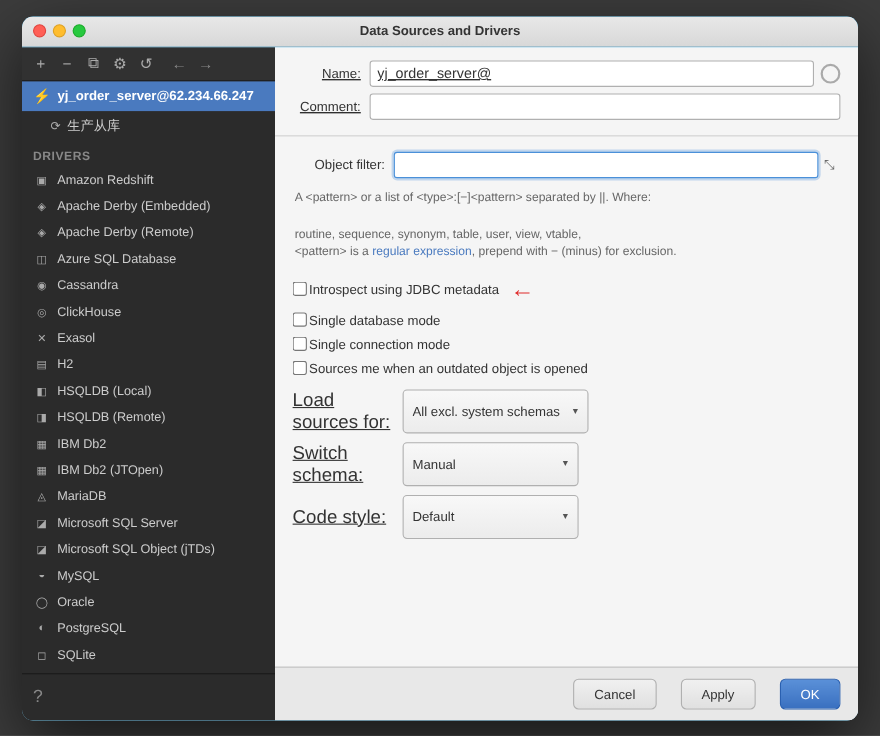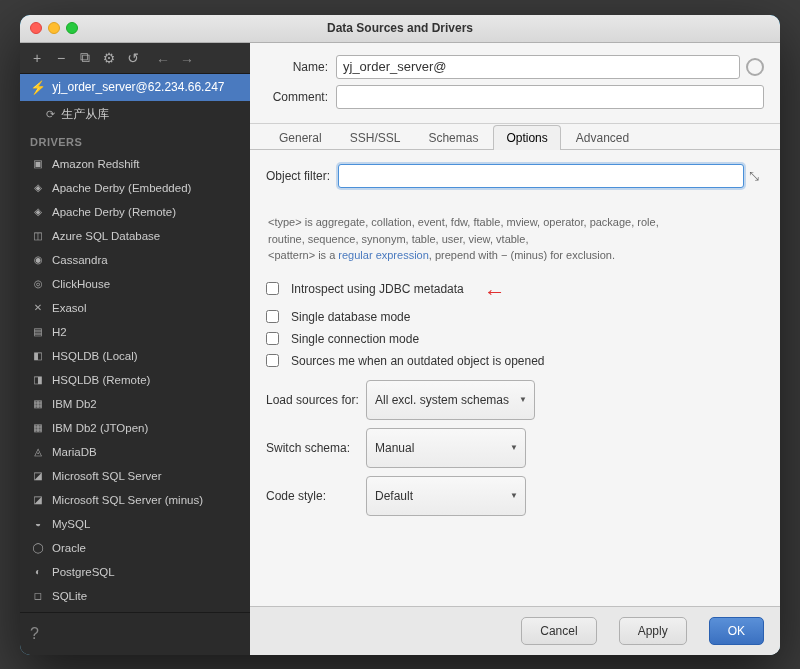--- a/index.html
+++ b/index.html
@@ -110,21 +110,21 @@
       gap: 6px;
       cursor: pointer;
     }
     .conn-icon {
       color: #f0c040;
       font-size: 13px;
     }
     .conn-name {
       color: #fff;
       font-size: 12px;
-      font-weight: 400;
+      font-weight: 700;
     }
     .sub-item {
       padding: 5px 10px 5px 26px;
       display: flex;
       align-items: center;
       gap: 6px;
       cursor: pointer;
       color: #ccc;
     }
     .sub-icon { font-size: 11px; color: #aaa; }
@@ -169,20 +169,21 @@
     }
     .right-top {
       padding: 12px 16px 8px 16px;
       background: #f5f5f5;
       border-bottom: 1px solid #d0d0d0;
     }
     .field-row {
       display: flex;
       align-items: center;
       margin-bottom: 6px;
+      text-decoration: underline;
     }
     .field-label {
       width: 70px;
       color: #333;
       font-size: 12px;
       text-align: right;
       padding-right: 8px;
       flex-shrink: 0;
     }
     .field-input {
@@ -255,20 +256,21 @@
     
     .tab-content {
       padding: 14px 16px;
       flex: 1;
       overflow-y: auto;
     }
     .object-filter-row {
       display: flex;
       align-items: center;
       margin-bottom: 10px;
+      margin-left: 20px;
     }
     .object-filter-label {
       font-size: 12px;
       color: #333;
       margin-right: 8px;
       white-space: nowrap;
     }
     .object-filter-input {
       flex: 1;
       height: 24px;
@@ -300,21 +302,21 @@
       padding: 0 2px;
     }
     .help-text a {
       color: #4a7abf;
       text-decoration: none;
     }
     .checkbox-row {
       display: flex;
       align-items: center;
       margin-bottom: 8px;
-      gap: 12px;
+      gap: 2px;
     }
     .checkbox-row input[type="checkbox"] {
       width: 13px;
       height: 13px;
       cursor: pointer;
       flex-shrink: 0;
     }
     .checkbox-label {
       font-size: 12px;
       color: #333;
@@ -329,23 +331,24 @@
       font-size: 22px;
       margin-left: 8px;
     }
     .dropdown-row {
       display: flex;
       align-items: center;
       margin-bottom: 8px;
     }
     .dropdown-label {
       width: 100px;
-      font-size: 12px;
-      color: #333;
-      flex-shrink: 0;
+      font-size: 17px;
+      color: #333;
+      flex-shrink: 0;
+      text-decoration: underline;
     }
     .dropdown-select {
       min-width: 160px;
       height: 40px;
       border: 1px solid #b0b0b0;
       border-radius: 4px;
       background: linear-gradient(to bottom, #f8f8f8, #ececec);
       padding: 0 24px 0 8px;
       font-size: 12px;
       color: #333;
@@ -512,21 +515,21 @@
           <div class="driver-item">
             <span class="driver-icon">◬</span>
             <span>MariaDB</span>
           </div>
           <div class="driver-item">
             <span class="driver-icon">◪</span>
             <span>Microsoft SQL Server</span>
           </div>
           <div class="driver-item">
             <span class="driver-icon">◪</span>
-            <span>Microsoft SQL Server (minus)</span>
+            <span>Microsoft SQL Object (jTDs)</span>
           </div>
           <div class="driver-item">
             <span class="driver-icon">◒</span>
             <span>MySQL</span>
           </div>
           <div class="driver-item">
             <span class="driver-icon">◯</span>
             <span>Oracle</span>
           </div>
           <div class="driver-item">
@@ -553,39 +556,32 @@
             <input class="name-input" type="text" value="yj_order_server@" style="">
             <div class="name-status-icon"></div>
           </div>
         </div>
         <div class="field-row">
           <span class="field-label">Comment:</span>
           <input class="field-input" type="text" style="">
         </div>
       </div>
 
-      <div class="tabs-bar">
-        <div class="tab">General</div>
-        <div class="tab">SSH/SSL</div>
-        <div class="tab">Schemas</div>
-        <div class="tab active">Options</div>
-        <div class="tab">Advanced</div>
-      </div>
 
       <div class="tab-content">
 
         <div class="object-filter-row">
           <span class="object-filter-label">Object filter:</span>
           <input class="object-filter-input" type="text" style="">
           <button class="filter-expand-btn">⤡</button>
         </div>
 
         <div class="help-text">
+          <span>A &lt;pattern&gt; or a list of &lt;type&gt;:[−]&lt;pattern&gt; separated by ||. Where:</span><br>
           <br>
-          <span>&lt;type&gt; is aggregate, collation, event, fdw, ftable, mview, operator, package, role,</span><br>
           <span>routine, sequence, synonym, table, user, view, vtable,</span><br>
           <span>&lt;pattern&gt; is a </span><a href="#">regular expression</a><span>, prepend with − (minus) for exclusion.</span><br>
         </div>
 
         <div style="margin-bottom: 12px;">
           <div class="checkbox-row arrow-annotation">
             <input type="checkbox" id="introspect_jdbc" style="">
             <label class="checkbox-label" for="introspect_jdbc">Introspect using JDBC metadata</label>
             <span class="red-arrow">←</span>
           </div>

